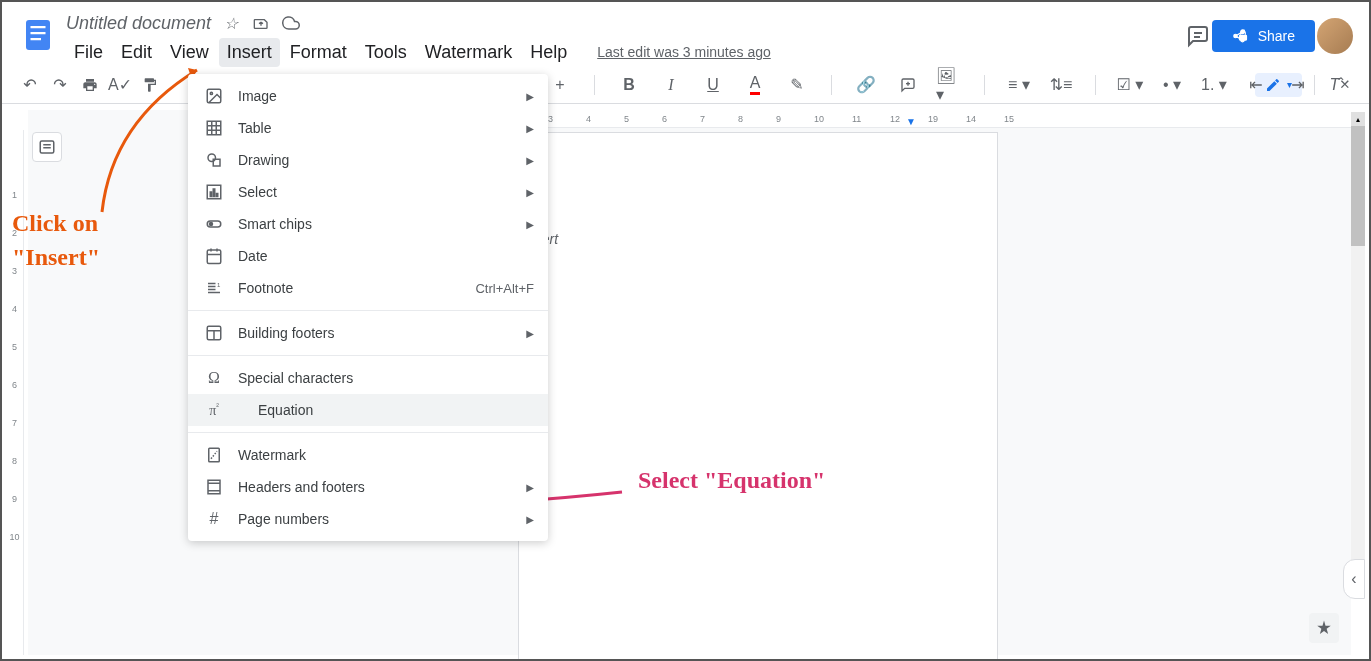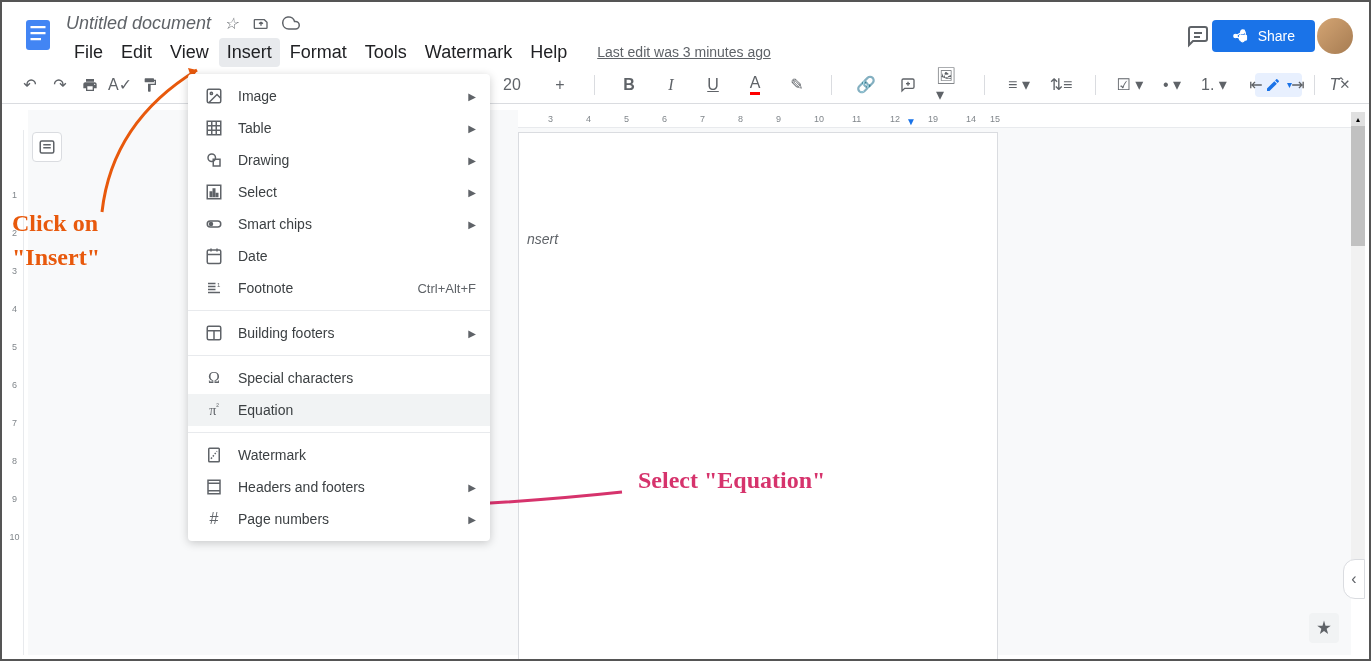--- a/index.html
+++ b/index.html
@@ -20,23 +20,23 @@
 .comment-icon { width: 24px; height: 24px; color: #5f6368; cursor: pointer; }
 .share-btn { background: #1a73e8; color: white; padding: 8px 20px; border-radius: 4px; font-size: 14px; font-weight: 500; border: none; cursor: pointer; display: flex; align-items: center; gap: 8px; }
 .avatar { width: 36px; height: 36px; border-radius: 50%; background: linear-gradient(135deg,#d4a574,#a67c52); cursor: pointer; }
 
 .toolbar { height: 38px; border-bottom: 1px solid #dadce0; display: flex; align-items: center; padding: 0 14px; gap: 2px; position: relative; }
 .tb-btn { width: 28px; height: 28px; display: flex; align-items: center; justify-content: center; color: #5f6368; cursor: pointer; border-radius: 2px; font-size: 16px; }
 .tb-sep { width: 1px; height: 20px; background: #dadce0; margin: 0 6px; }
 .tb-right { margin-left: auto; display: flex; align-items: center; gap: 6px; }
 .edit-mode { background: #e8f0fe; border-radius: 4px; padding: 4px 10px; display: flex; align-items: center; gap: 6px; }
 
-.dropdown { position: absolute; top: 72px; left: 186px; width: 302px; background: #fff; box-shadow: 0 2px 10px rgba(0,0,0,0.2); border-radius: 4px; z-index: 100; padding: 6px 0; max-height: 580px; overflow-y: auto; }
+.dropdown { position: absolute; top: 72px; left: 186px; width: 360px; background: #fff; box-shadow: 0 2px 10px rgba(0,0,0,0.2); border-radius: 4px; z-index: 100; padding: 6px 0; max-height: 580px; overflow-y: auto; }
 .dd-item { display: flex; align-items: center; padding: 8px 16px; font-size: 14px; color: #3c4043; cursor: pointer; position: relative; height: 32px; }
-.dd-item.highlighted { background: #f1f3f4; }
+.dd-item.highlighted { background: #f1f3f4; gap: 20px; }
 .dd-icon { width: 20px; height: 20px; margin-right: 14px; color: #5f6368; display: flex; align-items: center; justify-content: center; }
 .dd-arrow { position: absolute; right: 14px; color: #5f6368; font-size: 10px; }
 .dd-shortcut { position: absolute; right: 14px; color: #5f6368; font-size: 13px; }
 .dd-sep { height: 1px; background: #e8eaed; margin: 6px 0; }
 
 .ruler-v { position: absolute; left: 4px; top: 128px; width: 18px; bottom: 4px; background: #fff; border-right: 1px solid #e8eaed; font-size: 9px; color: #80868b; }
 .ruler-v .tick { position: absolute; left: 0; width: 100%; text-align: center; }
 .content-area { position: absolute; left: 26px; right: 18px; top: 108px; bottom: 4px; background: #f8f9fa; }
 .ruler-h { position: absolute; left: 490px; right: 0; top: 0; height: 18px; background: #fff; border-bottom: 1px solid #e8eaed; font-size: 9px; color: #80868b; display: flex; align-items: center; }
 .ruler-h .htick { position: absolute; }
@@ -187,21 +187,21 @@
     <span class="htick" style="left:144px">6</span>
     <span class="htick" style="left:182px">7</span>
     <span class="htick" style="left:220px">8</span>
     <span class="htick" style="left:258px">9</span>
     <span class="htick" style="left:296px">10</span>
     <span class="htick" style="left:334px">11</span>
     <span class="htick" style="left:372px">12</span>
     <span class="indent" style="left:388px">▼</span>
     <span class="htick" style="left:410px">19</span>
     <span class="htick" style="left:448px">14</span>
-    <span class="htick" style="left:472px">15</span>
+    <span class="htick" style="left:486px">15</span>
   </div>
   <div class="outline-btn">
     <svg width="18" height="18" viewBox="0 0 24 24" fill="none" stroke="#5f6368" stroke-width="2">
         <rect x="3" y="4" width="18" height="16" rx="2"></rect>
         <line x1="7" y1="9" x2="17" y2="9"></line>
         <line x1="7" y1="13" x2="17" y2="13"></line>
       </svg>
   </div>
   <div class="page">
     <span class="page-text">nsert</span>

